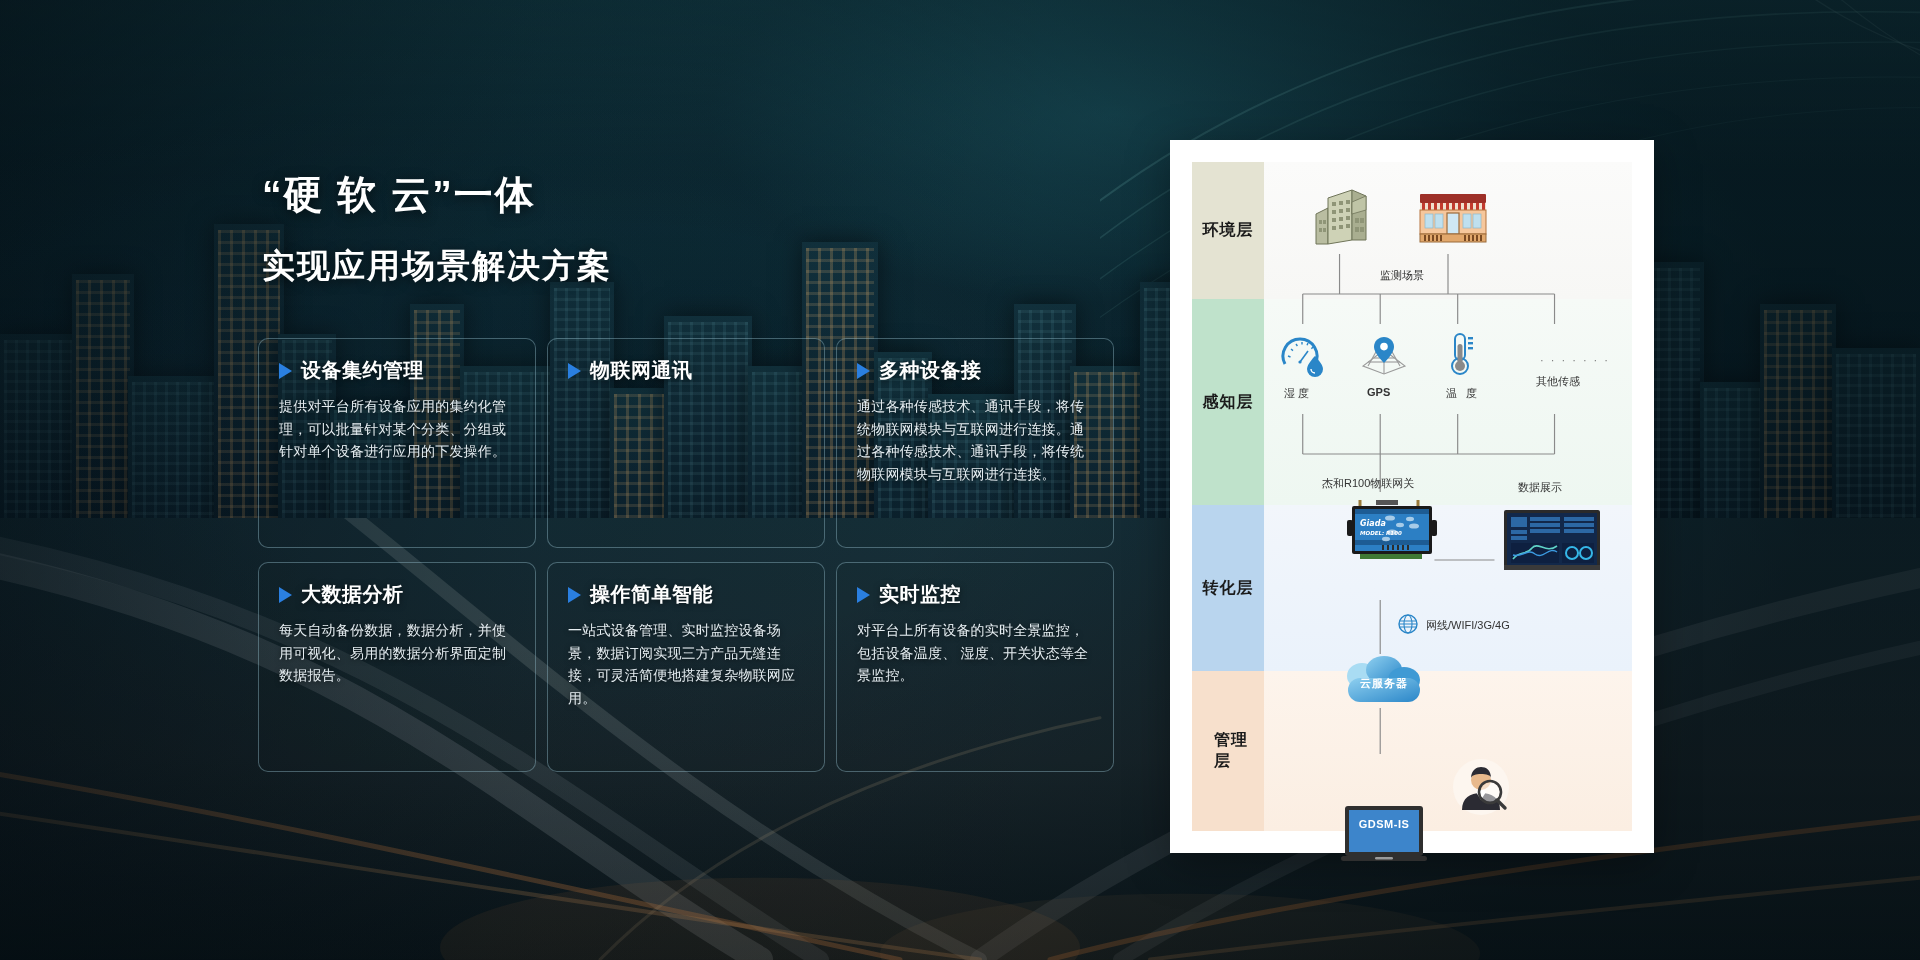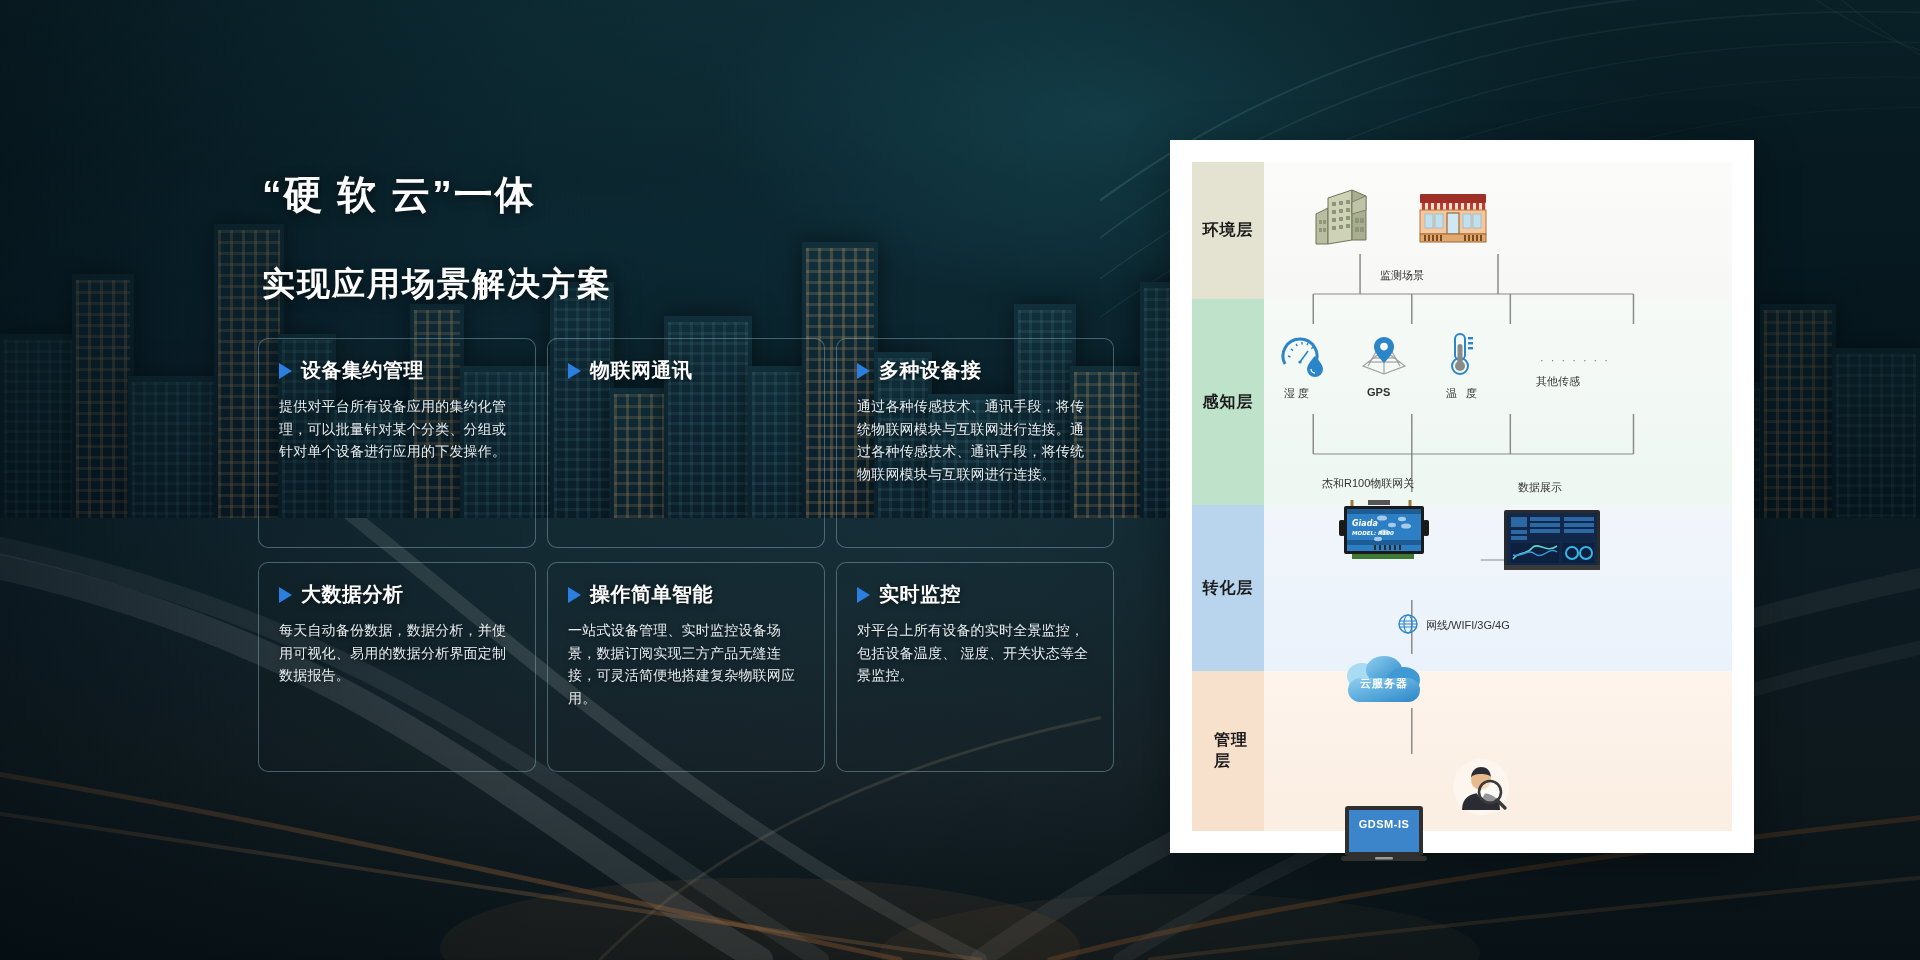--- a/index.html
+++ b/index.html
@@ -61,21 +61,21 @@
 
   
   #left { position:absolute; left:0; top:0; width:1140px; height:960px; z-index:3; }
 
   .headline { position:absolute; left:262px; top:168px; }
   .headline .line1 {
     font-size:39px; font-weight:700; color:#ffffff; letter-spacing:2px;
     text-shadow:0 2px 12px rgba(0,0,0,.65);
   }
   .headline .line2 {
-    margin-top:40px;
+    margin-top:22px;
     font-size:33px; font-weight:700; color:#ffffff; letter-spacing:2px;
     text-shadow:0 2px 12px rgba(0,0,0,.65);
   }
 
   .cards {
     position:absolute; left:258px; top:338px;
     display:grid; grid-template-columns:repeat(3,278px); grid-auto-rows:210px;
     gap:14px 11px;
   }
   .card {
@@ -96,21 +96,21 @@
     font-size:20px; font-weight:700; color:#ffffff; letter-spacing:.5px;
     text-shadow:0 1px 6px rgba(0,0,0,.6);
   }
   .card-body {
     font-size:14px; line-height:1.62; color:#e6eef2; letter-spacing:.2px;
     text-shadow:0 1px 5px rgba(0,0,0,.65);
   }
 
   
   #panel {
-    position:absolute; left:1170px; top:140px; width:584px; height:713px;
+    position:absolute; left:1170px; top:140px; width:484px; height:713px;
     background:#ffffff; z-index:4;
     box-shadow:0 10px 40px rgba(0,0,0,.35);
   }
   .panel-inner { position:absolute; left:22px; top:22px; right:22px; bottom:22px; display:flex; }
 
   .layers { width:72px; flex:0 0 auto; display:flex; flex-direction:column; }
   .layer {
     display:flex; align-items:center; justify-content:center;
     font-size:16px; font-weight:700; color:#1b1b1b; letter-spacing:1px;
   }
@@ -487,21 +487,21 @@
           </g>
         </svg>
       </div>
       <div class="dlabel sp" style="left:182px; top:224px;">温 度</div>
 
       <div class="dlabel dots" style="left:276px; top:192px;">· · · · · · ·</div>
       <div class="dlabel" style="left:272px; top:212px;">其他传感</div>
 
       <div class="dlabel" style="left:58px; top:314px;">杰和R100物联网关</div>
 
-      <div class="node" style="left:74px; top:336px;">
+      <div class="node" style="left:82px; top:336px;">
         <svg class="gateway" viewBox="0 0 92 62">
           <path d="M14,8 L14,2" stroke="#9a7b3a" stroke-width="3"></path>
           <path d="M72,8 L72,2" stroke="#9a7b3a" stroke-width="3"></path>
           <rect x="30" y="2" width="22" height="5" fill="#555"></rect>
           <rect x="6" y="8" width="80" height="48" rx="2" fill="#1a1a1a"></rect>
           <rect x="9" y="11" width="74" height="42" fill="#2c7fc4"></rect>
           <rect x="9" y="11" width="74" height="5" fill="#1d5c94"></rect>
           <rect x="9" y="42" width="74" height="5" fill="#1d5c94"></rect>
           <g fill="#bcd9ef" opacity=".85">
             <ellipse cx="44" cy="20" rx="5" ry="2.6"></ellipse>

